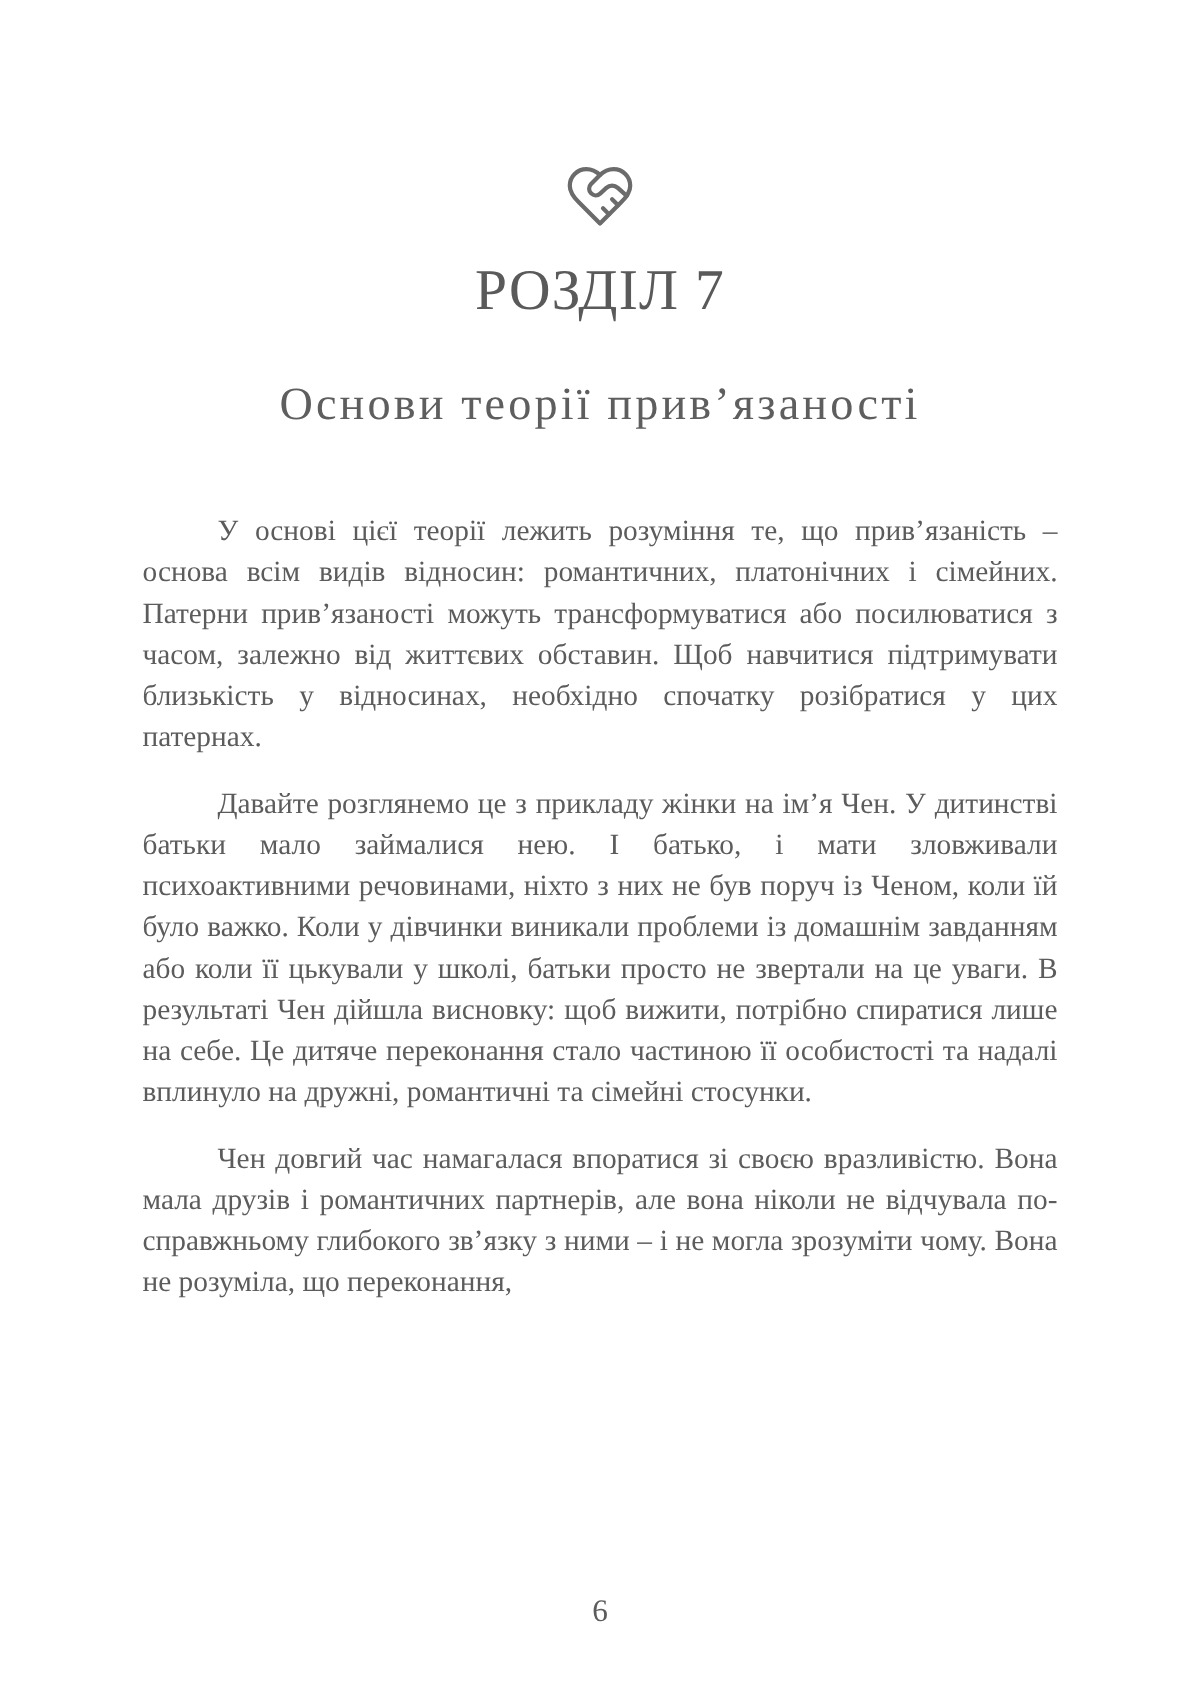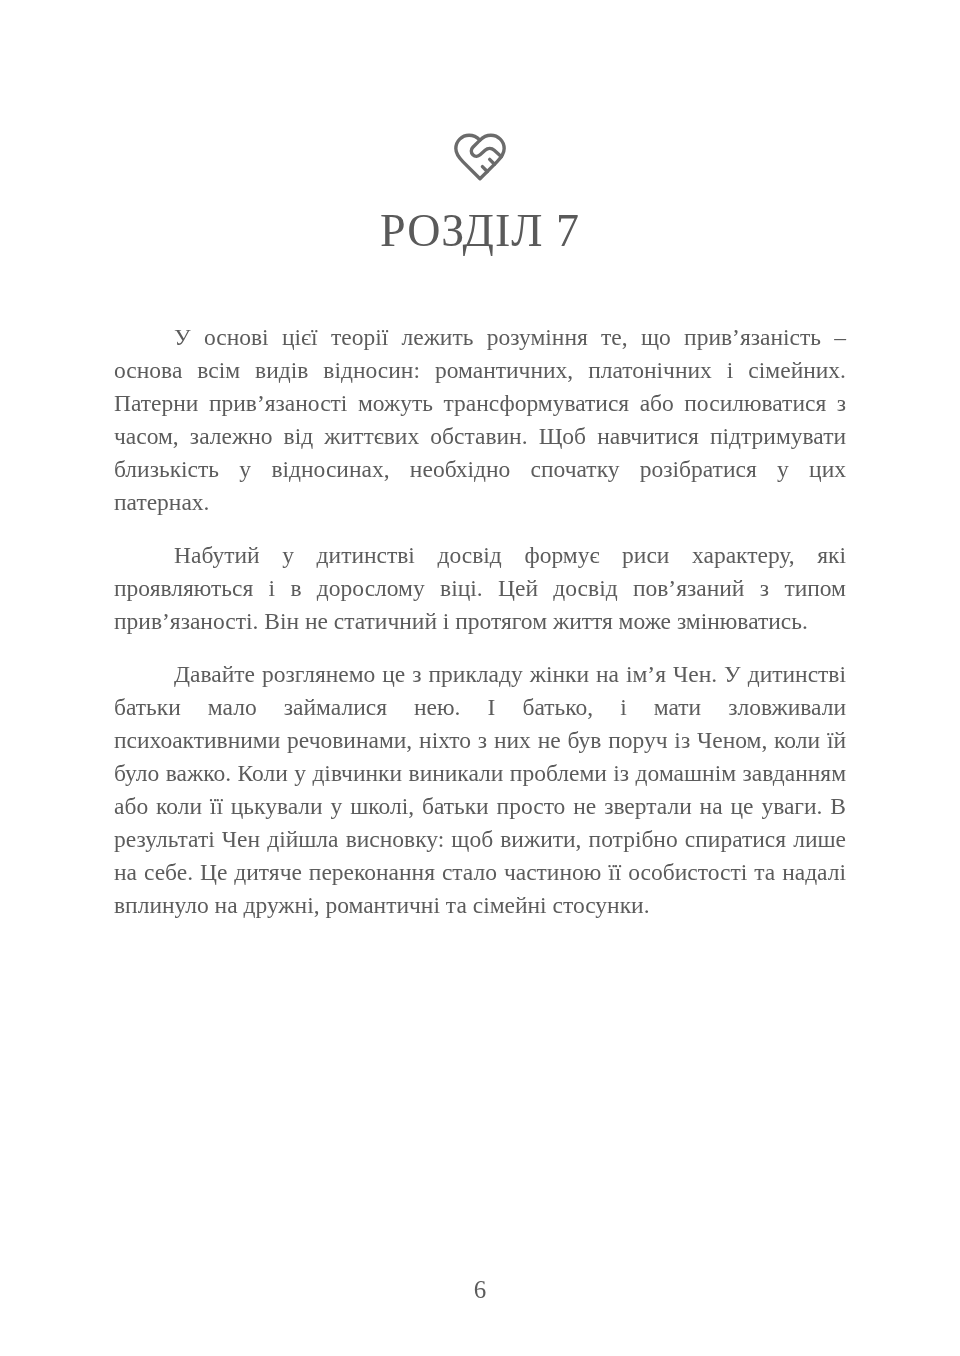--- a/index.html
+++ b/index.html
@@ -83,22 +83,23 @@
     <svg viewBox="0 0 24 24" aria-hidden="true">
       <path d="M19 14c1.49-1.46 3-3.21 3-5.5A5.5 5.5 0 0 0 16.5 3c-1.76 0-3 .5-4.5 2-1.5-1.5-2.74-2-4.5-2A5.5 5.5 0 0 0 2 8.5c0 2.29 1.51 4.04 3 5.5l7 7Z"></path>
       <path d="M12 5 9.04 7.96a2.17 2.17 0 0 0 0 3.08c.82.82 2.13.85 3 .07l2.07-1.9a2.82 2.82 0 0 1 3.79 0l2.96 2.66"></path>
       <path d="m18 15-2-2"></path>
       <path d="m15 18-2-2"></path>
     </svg>
   </div>
 
   <h1 class="chapter-label">РОЗДІЛ 7</h1>
 
+  <h2 class="chapter-title">Основи теорії прив’язаності</h2>
 
   <div class="body-text">
     <p>У основі цієї теорії лежить розуміння те, що прив’язаність – основа всім видів відносин: романтичних, платонічних і сімейних. Патерни прив’язаності можуть трансформуватися або посилюватися з часом, залежно від життєвих обставин. Щоб навчитися підтримувати близькість у відносинах, необхідно спочатку розібратися у цих патернах.</p>
-    <p>Набутий у дитинстві досвід формує риси характеру, які проявляються і в дорослому віці. Цей досвід пов’язаний з типом прив’язаності. Він не статичний і протягом життя може змінюватись.</p>
     <p>Давайте розглянемо це з прикладу жінки на ім’я Чен. У дитинстві батьки мало займалися нею. І батько, і мати зловживали психоактивними речовинами, ніхто з них не був поруч із Ченом, коли їй було важко. Коли у дівчинки виникали проблеми із домашнім завданням або коли її цькували у школі, батьки просто не звертали на це уваги. В результаті Чен дійшла висновку: щоб вижити, потрібно спиратися лише на себе. Це дитяче переконання стало частиною її особистості та надалі вплинуло на дружні, романтичні та сімейні стосунки.</p>
+    <p>Чен довгий час намагалася впоратися зі своєю вразливістю. Вона мала друзів і романтичних партнерів, але вона ніколи не відчувала по-справжньому глибокого зв’язку з ними – і не могла зрозуміти чому. Вона не розуміла, що переконання,</p>
   </div>
 
   <div class="page-number">6</div>
 
 </div>
 
 </body></html>

